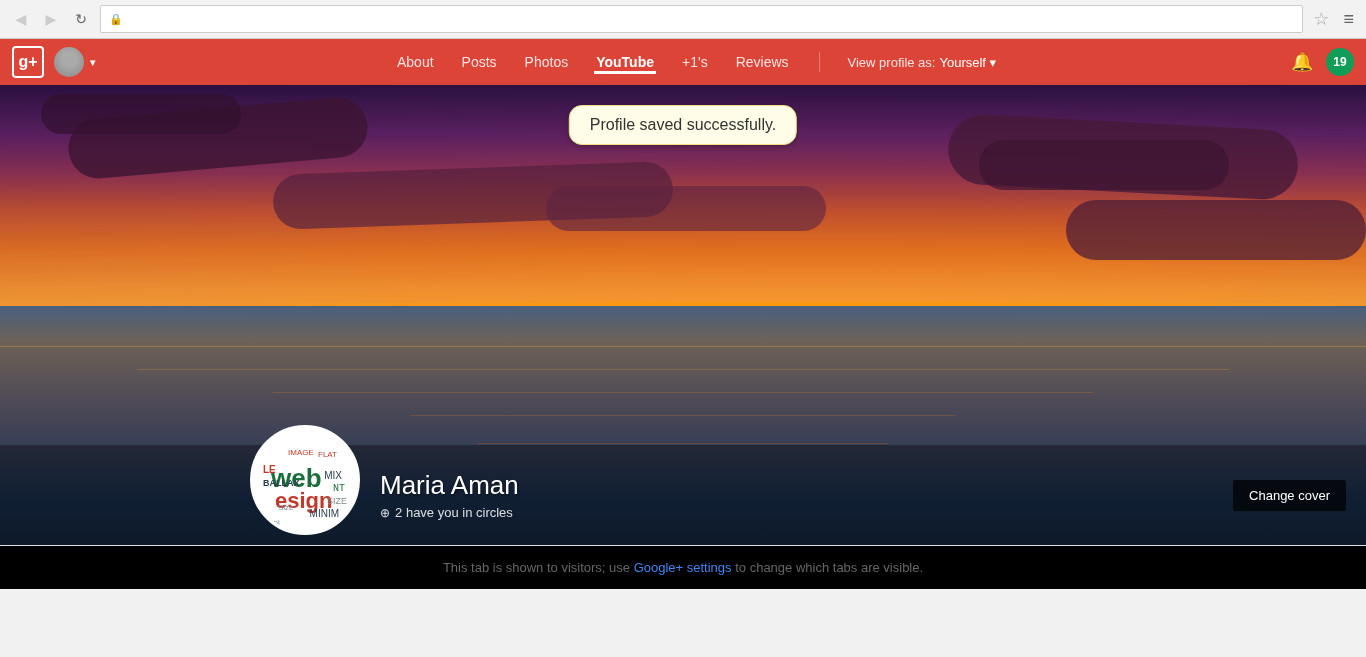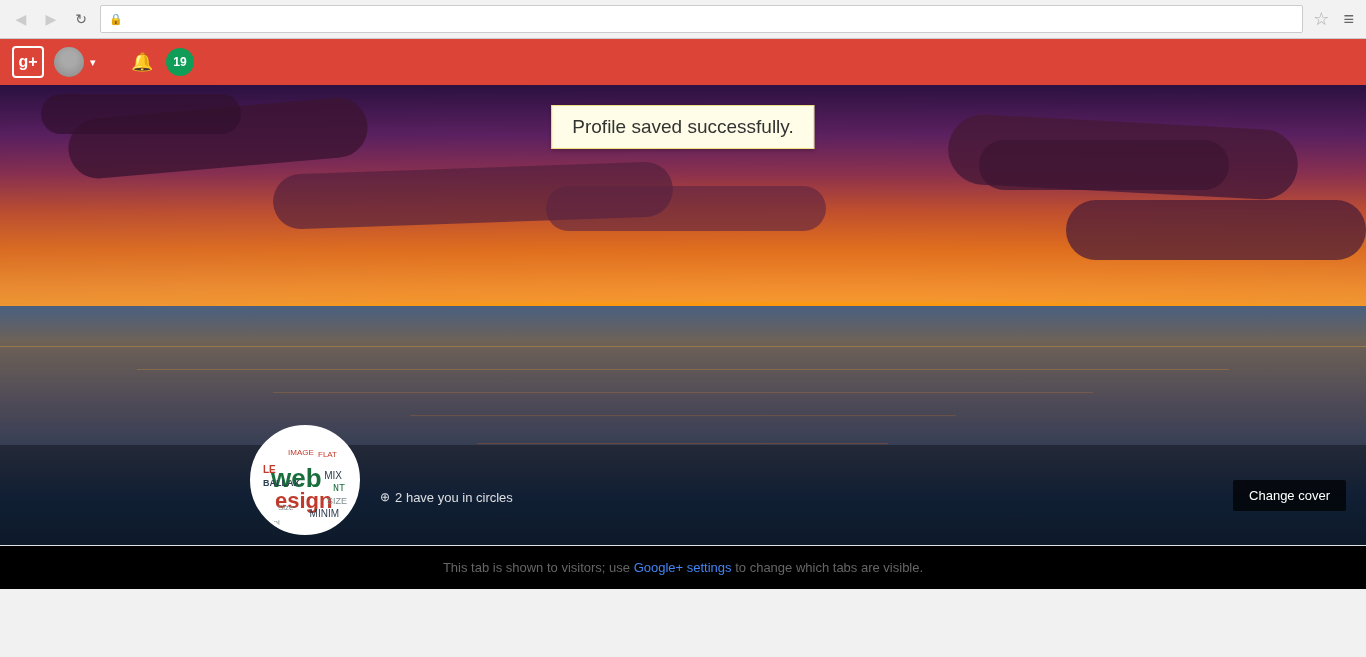--- a/index.html
+++ b/index.html
@@ -181,23 +181,23 @@
 
     
     .success-toast {
       position: absolute;
       top: 20px;
       left: 50%;
       transform: translateX(-50%);
       background: #fffde7;
       border: 1px solid #f0e080;
       padding: 10px 20px;
-      font-size: 19px;
+      font-size: 16px;
       color: #333;
-      border-radius: 0;
+      border-radius: 13px;
       box-shadow: 0 2px 4px rgba(0,0,0,0.2);
       z-index: 10;
       white-space: nowrap;
     }
 
     
     .profile-bottom {
       position: absolute;
       bottom: 0; left: 0; right: 0;
       height: 100px;
@@ -289,20 +289,36 @@
   </div>
 </div>
 
 <div class="gplus-nav">
   <div class="gplus-logo">g+</div>
   <div class="gplus-avatar-dropdown">
     <div class="gplus-avatar">
       <div class="gplus-avatar-inner"></div>
     </div>
     <span class="dropdown-arrow">▾</span>
+  </div>
+  <div class="gplus-profile-tabs">
+    <span class="gplus-tab">About</span>
+    <span class="gplus-tab">Posts</span>
+    <span class="gplus-tab">Photos</span>
+    <span class="gplus-tab active">YouTube</span>
+    <span class="gplus-tab">+1's</span>
+    <span class="gplus-tab">Reviews</span>
+    <div class="gplus-separator"></div>
+    <div class="view-profile-section">
+      <span>View profile as:</span>
+      <span class="view-profile-yourself">
+        <span>Yourself</span>
+        <span> ▾</span>
+      </span>
+    </div>
   </div>
   <div class="gplus-right-icons">
     <span class="notification-bell">🔔</span>
     <div class="gplus-apps">19</div>
   </div>
 </div>
 
 <div class="cover-photo-area">
 
   <div class="cover-photo-bg">
@@ -351,20 +367,21 @@
           <div style="position:absolute;font-size:10px;color:#1a6e3c;right:12px;top:55px;font-family:Liberation Mono, monospace;">NT</div>
           <div style="position:absolute;font-size:9px;color:#7f8c8d;right:10px;top:68px;">SIZE</div>
           <div style="position:absolute;font-size:8px;color:#c0392b;top:20px;left:35px;">IMAGE</div>
           <div style="position:absolute;font-size:10px;color:#2c3e50;right:18px;top:80px;">MINIM</div>
           <div style="position:absolute;font-size:8px;color:#7f8c8d;left:25px;bottom:20px;">Size</div>
         </div>
       </div>
     </div>
 
     <div class="profile-info">
+      <div class="profile-name">Maria Aman</div>
       <div class="profile-circles">
         <span class="circles-icon">⊕</span>
         <span>2 have you in circles</span>
       </div>
     </div>
 
     <button class="change-cover-btn">Change cover</button>
   </div>
 </div>
 

